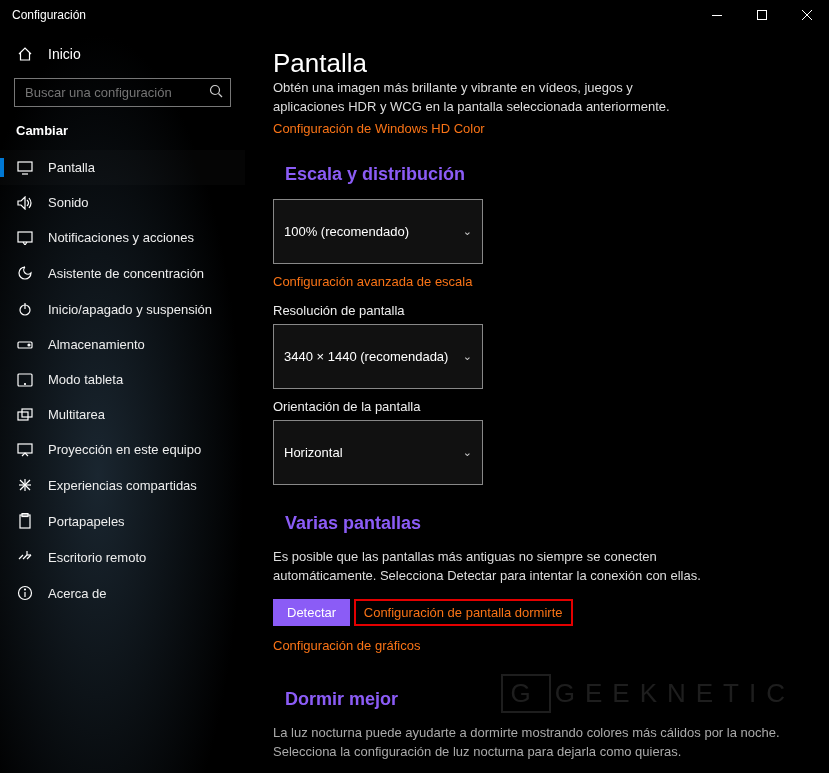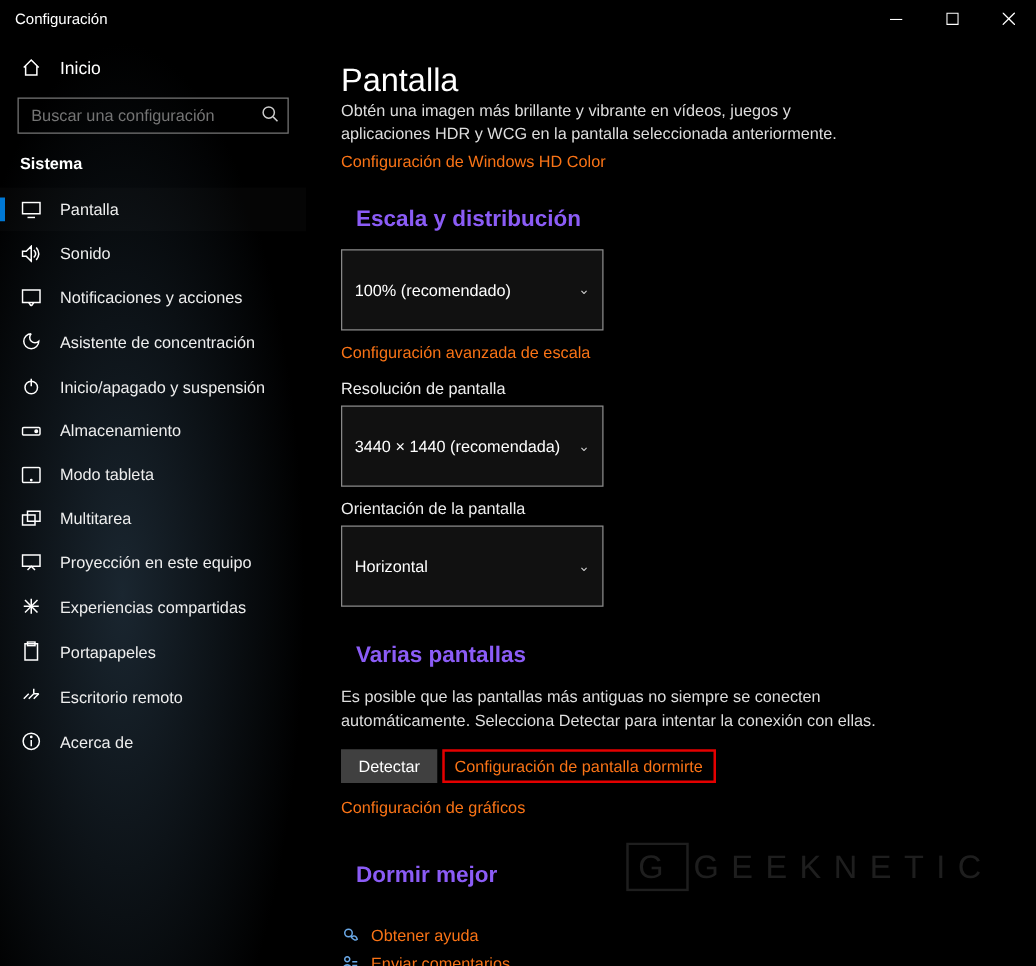--- a/index.html
+++ b/index.html
@@ -20,21 +20,21 @@
 .side-item.active { background: rgba(255,255,255,0.02); }
 .side-icon { width: 18px; display: flex; justify-content: center; font-size: 14px; color: #fff; }
 .main { flex: 1; background: #000; padding: 18px 28px 0 28px; overflow-y: auto; font-size: 13px; color: #ddd; }
 .page-title { font-size: 26px; font-weight: 300; color: #fff; margin-bottom: 0px; }
 .sub-desc { margin-top: 0; max-width: 430px; line-height: 1.45; color: #ddd; }
 .link { color: #f97316; cursor: pointer; display: inline-block; }
 .section-h { font-size: 18px; font-weight: 700; margin-top: 28px; margin-bottom: 14px; color: #8b5cf6; margin-left: 12px; }
 .field-label { font-size: 13px; margin-bottom: 6px; color: #eee; }
 .select { width: 210px; border: 1px solid #888; background: #111; color: #fff; padding: 24px 10px; font-size: 13px; display: flex; justify-content: space-between; align-items: center; margin-bottom: 10px; }
 .chev { font-size: 11px; color: #ccc; }
-.btn { display: inline-block; background: #404040; color: #fff; padding: 6px 14px; font-size: 13px; border: none; margin-top: 8px; }
+.btn { display: inline-block; background: #8b5cf6; color: #fff; padding: 6px 14px; font-size: 13px; border: none; margin-top: 8px; }
 .hl-box { border: 2px solid #e40000; padding: 4px 8px; display: inline-block; margin-top: 14px; }
 .footer-links { margin-top: 30px; }
 .footer-row { display: flex; align-items: center; gap: 10px; margin-bottom: 8px; }
 .footer-row .ic { color: #6aa8e6; font-size: 14px; }
 .watermark { position: absolute; right: 34px; bottom: 60px; font-size: 26px; letter-spacing: 10px; color: rgba(120,120,120,0.25); font-weight: 300; pointer-events: none; }
 .watermark .box { display: inline-block; border: 2px solid rgba(120,120,120,0.25); padding: 2px 8px; margin-right: 4px; }
 .main::-webkit-scrollbar { width: 4px; }
 .main::-webkit-scrollbar-thumb { background: #444; }
 svg { display: block; }
 </style>
@@ -77,21 +77,21 @@
       <div class="search">
         <input type="text" placeholder="Buscar una configuración" style="">
         <span class="search-icon">
             <svg width="14" height="14" viewBox="0 0 14 14" fill="none" stroke="#ccc" stroke-width="1.2">
               <circle cx="6" cy="6" r="4.5"></circle>
               <line x1="9.5" y1="9.5" x2="13" y2="13"></line>
             </svg>
           </span>
       </div>
     </div>
-    <div class="side-cat">Sistema</div>
+    <div class="side-cat">Cambiar</div>
 
     <div class="side-item active">
       <span class="side-icon">
           <svg width="16" height="14" viewBox="0 0 16 14" fill="none" stroke="#fff" stroke-width="1.2">
             <rect x="1" y="1" width="14" height="9"></rect>
             <line x1="5" y1="13" x2="11" y2="13"></line>
           </svg>
         </span>
       <span>Pantalla</span>
     </div>
@@ -238,20 +238,21 @@
     <button class="btn">Detectar</button>
 
     <div class="hl-box">
       <span class="link">Configuración de pantalla dormirte</span>
     </div>
     <div style="margin-top:12px;">
       <span class="link">Configuración de gráficos</span>
     </div>
 
     <h2 class="section-h" style="margin-top:36px;">Dormir mejor</h2>
+    <p style="color:#aaa; max-width:560px; line-height:1.45;">La luz nocturna puede ayudarte a dormirte mostrando colores más cálidos por la noche. Selecciona la configuración de luz nocturna para dejarla como quieras.</p>
 
     <div class="footer-links">
       <div class="footer-row">
         <span class="ic">
             <svg width="14" height="14" viewBox="0 0 14 14" fill="none" stroke="#6aa8e6" stroke-width="1.2">
               <circle cx="6" cy="5" r="3"></circle>
               <path d="M8 8 Q12 6 13 10 Q11 12 8 8"></path>
             </svg>
           </span>
         <span class="link">Obtener ayuda</span>

